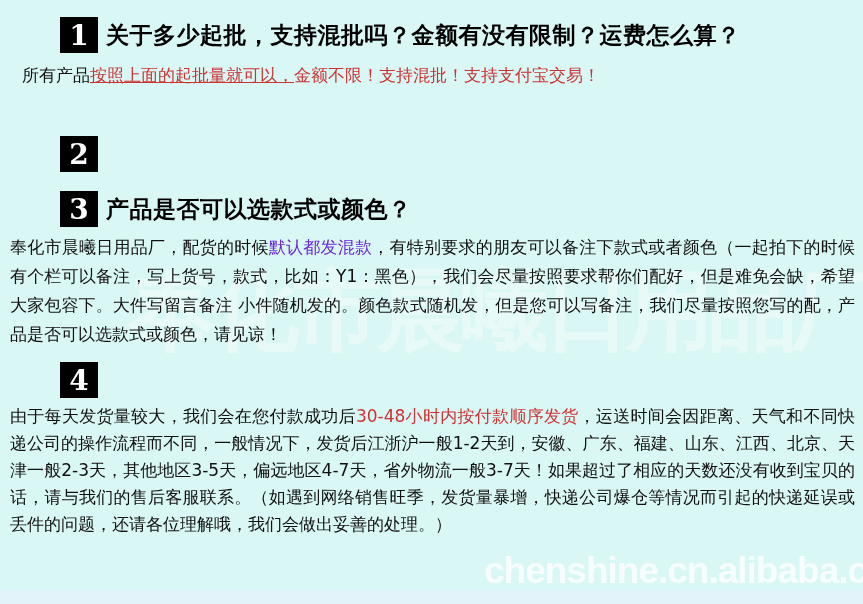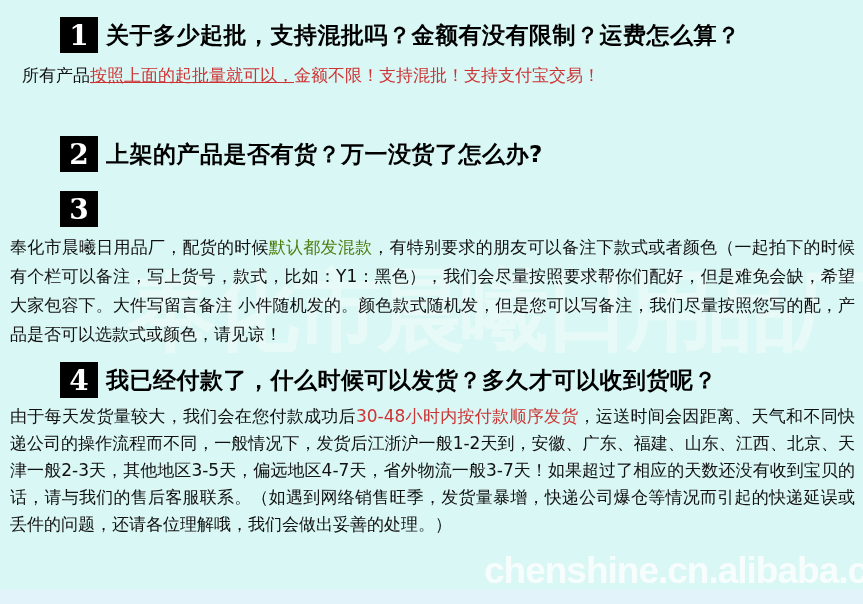--- a/index.html
+++ b/index.html
@@ -45,21 +45,21 @@
   .s1 .answer{margin-top:8px;padding-left:22px;}
   .s2{margin-top:47px;}
   .s2 .answer{margin-top:7px;line-height:32px;}
   .s3{margin-top:19px;}
   .s3 .answer{margin-top:6px;line-height:29px;}
   .s4{margin-top:13px;}
   .s4 .answer{margin-top:5px;line-height:27px;}
   .seg-normal{color:#111;}
   .seg-red{color:#cc3333;}
   .seg-red-underline{color:#cc3333;text-decoration:underline;}
-  .seg-darkred{color:#4d7c0f;}
+  .seg-darkred{color:#6d28d9;}
   .wm-factory{
     position:absolute;left:128px;top:252px;
     font-size:88px;font-weight:bold;
     color:rgba(255,255,255,0.40);
     letter-spacing:-5px;
     white-space:nowrap;
     pointer-events:none;
   }
   .wm-url{
     position:absolute;left:484px;top:550px;
@@ -82,35 +82,34 @@
     <div class="heading-row">
       <span class="num-box">1</span>
       <h2 class="q">关于多少起批，支持混批吗？金额有没有限制？运费怎么算？</h2>
     </div>
     <p class="answer"><span class="seg-normal">所有产品</span><span class="seg-red-underline">按照上面的起批量就可以，</span><span class="seg-red">金额不限！支持混批！支持支付宝交易！</span></p>
   </section>
 
   <section class="faq-section s2">
     <div class="heading-row">
       <span class="num-box">2</span>
-      <h2 class="q">上架的产品是否有货？万一没货了怎么办?</h2>
     </div>
   </section>
 
   <section class="faq-section s3">
     <div class="heading-row">
       <span class="num-box">3</span>
+      <h2 class="q">产品是否可以选款式或颜色？</h2>
     </div>
     <p class="answer"><span class="seg-normal">奉化市晨曦日用品厂，配货的时候</span><span class="seg-darkred">默认都发混款</span><span class="seg-normal">，有特别要求的朋友可以备注下款式或者颜色（一起拍下的时候有个栏可以备注，写上货号，款式，比如：Y1：黑色），我们会尽量按照要求帮你们配好，但是难免会缺，希望大家包容下。大件写留言备注 小件随机发的。颜色款式随机发，但是您可以写备注，我们尽量按照您写的配，产品是否可以选款式或颜色，请见谅！</span></p>
   </section>
 
   <section class="faq-section s4">
     <div class="heading-row">
       <span class="num-box">4</span>
-      <h2 class="q">我已经付款了，什么时候可以发货？多久才可以收到货呢？</h2>
     </div>
     <p class="answer"><span class="seg-normal">由于每天发货量较大，我们会在您付款成功后</span><span class="seg-red">30-48小时内按付款顺序发货</span><span class="seg-normal">，运送时间会因距离、天气和不同快递公司的操作流程而不同，一般情况下，发货后江浙沪一般1-2天到，安徽、广东、福建、山东、江西、北京、天津一般2-3天，其他地区3-5天，偏远地区4-7天，省外物流一般3-7天！如果超过了相应的天数还没有收到宝贝的话，请与我们的售后客服联系。（如遇到网络销售旺季，发货量暴增，快递公司爆仓等情况而引起的快递延误或丢件的问题，还请各位理解哦，我们会做出妥善的处理。）</span></p>
   </section>
 
   <div class="wm-url">chenshine.cn.alibaba.com</div>
   <div class="bottom-strip"></div>
 
 </div>
 
 </body></html>

